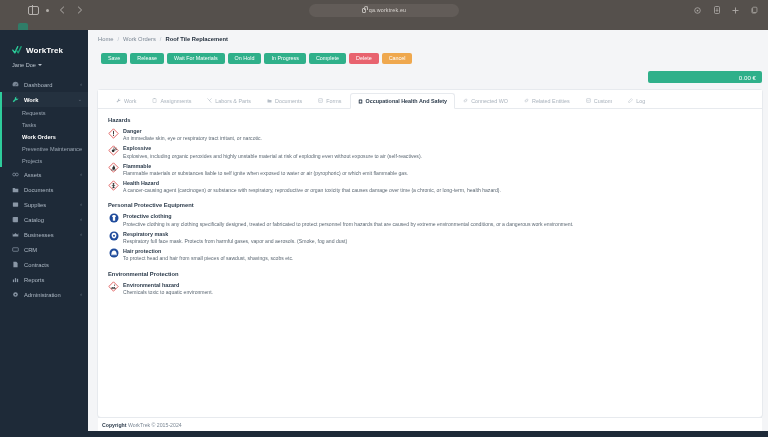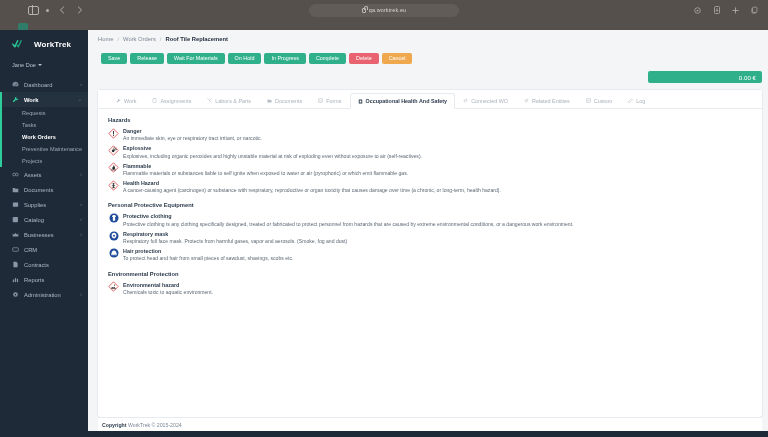--- a/index.html
+++ b/index.html
@@ -41,21 +41,21 @@
   
   .app { flex: 1; display: flex; background: #f4f5f7; overflow: hidden; }
 
   
   .sidebar {
     width: 88px; flex: 0 0 88px;
     background: #1e2a38;
     display: flex; flex-direction: column;
     padding-top: 10px;
   }
-  .brand { display: flex; align-items: flex-start; gap: 11px; padding: 0 0 0 12px; height: 15px; }
+  .brand { display: flex; align-items: flex-end; gap: 3px; padding: 0 0 0 12px; height: 15px; }
   .brand-mark { display: flex; align-items: center; }
   .brand-name { font-size: 8px; font-weight: bold; color: #ffffff; letter-spacing: .1px; }
   .user-row { padding: 5px 0 0 12px; display: flex; align-items: center; gap: 2px; height: 14px; }
   .user-name { font-size: 5.6px; color: #b9c2cc; }
   .caret-sm { width: 0; height: 0; border-left: 2.2px solid transparent; border-right: 2.2px solid transparent; border-top: 2.4px solid #b9c2cc; }
 
   .nav { margin-top: 8px; display: flex; flex-direction: column; }
   .nav-item {
     height: 15px; display: flex; align-items: center; gap: 5px;
     padding: 0 6px 0 12px; position: relative; cursor: pointer;

